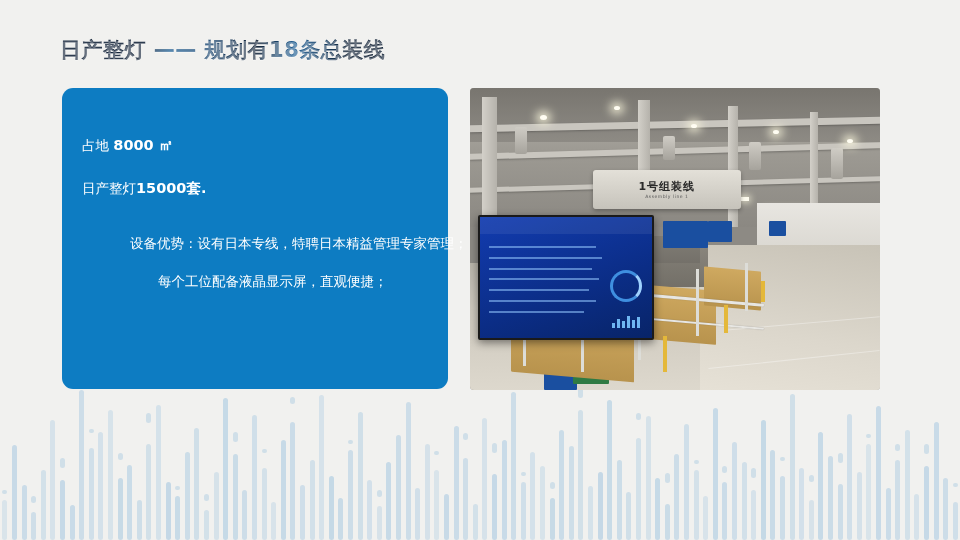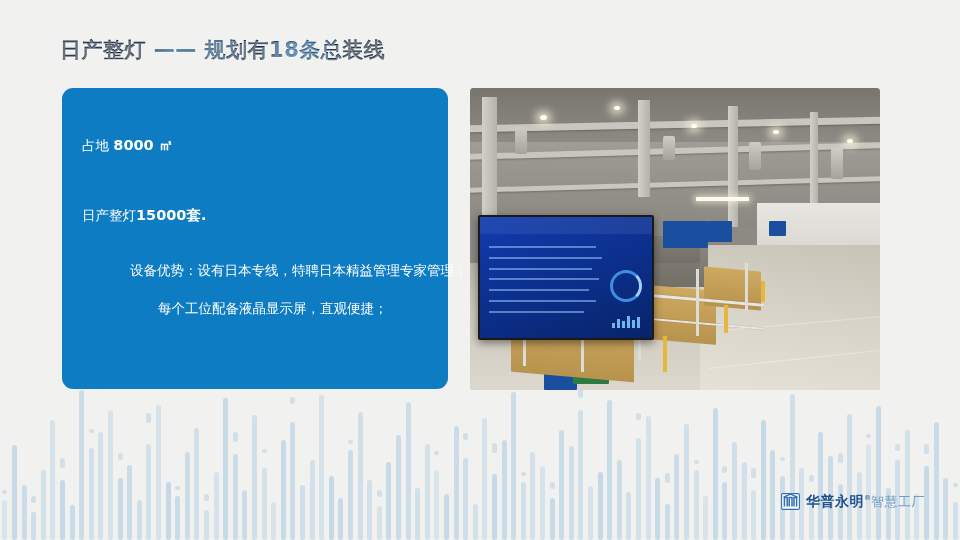--- a/index.html
+++ b/index.html
@@ -78,21 +78,21 @@
     padding: 48px 18px 20px 20px;
     color: #ffffff;
   }
   #info-panel .line {
     font-size: 13.5px;
     line-height: 1.35;
     color: #ffffff;
     white-space: nowrap;
     font-weight: normal;
   }
-  #info-panel .l1 { margin-bottom: 50px; }
+  #info-panel .l1 { margin-bottom: 23px; }
   #info-panel .l2 { margin-bottom: 36px; }
   #info-panel .l3 { margin-bottom: 20px; margin-left: 48px; }
   #info-panel .l4 { margin-bottom: 20px; padding-left: 76px; }
   #info-panel .l5 { padding-left: 76px; }
   #info-panel .b {
     font-weight: bold;
     font-size: 14.5px;
   }
 
   
@@ -464,20 +464,24 @@
       <div class="lamp" style="left:17%;top:9%;width:7px;height:5px;"></div>
       <div class="lamp" style="left:35%;top:6%;width:6px;height:4px;"></div>
       <div class="lamp" style="left:54%;top:12%;width:6px;height:4px;"></div>
       <div class="lamp" style="left:74%;top:14%;width:6px;height:4px;"></div>
       <div class="lamp" style="left:92%;top:17%;width:6px;height:4px;"></div>
       <div class="striplight" style="left:55%;top:36%;width:13%;height:1.4%;"></div>
       <div class="striplight" style="left:72%;top:40%;width:10%;height:1.2%;"></div>
 
       <div class="wallfar"></div>
 
+      <div class="sign">
+        <div class="sign-main">1号组装线</div>
+        <div class="sign-sub">Assembly line 1</div>
+      </div>
 
       <div class="floor"></div>
       <div class="aisle"></div>
       <div class="floor-line" style="left:58%;bottom:10%;width:42%;transform:rotate(-6deg);"></div>
       <div class="floor-line" style="left:62%;bottom:22%;width:38%;transform:rotate(-5deg);"></div>
 
       <div class="shelfdark" style="left:18%;top:52%;width:26%;height:20%;"></div>
       <div class="shelfdark" style="left:44%;top:49%;width:14%;height:17%;opacity:.8;"></div>
 
       <div class="bluebin" style="left:47%;top:44%;width:11%;height:9%;"></div>
@@ -526,29 +530,14 @@
           <i style="left:10px;height:7px;"></i>
           <i style="left:15px;height:12px;"></i>
           <i style="left:20px;height:8px;"></i>
           <i style="left:25px;height:11px;"></i>
         </div>
       </div>
 
     </div>
   </div>
 
-  <div id="logo">
-    <div id="logo-mark">
-      <svg width="19" height="17" viewBox="0 0 19 17" aria-hidden="true">
-        <rect x="0" y="0" width="19" height="17" rx="1.5" fill="#ffffff"></rect>
-        <rect x="0.6" y="0.6" width="17.8" height="15.8" rx="1.2" fill="none" stroke="#2f6fb0" stroke-width="1.1"></rect>
-        <path d="M3.4 13.6 L3.4 4.4 L6.2 4.4 L6.2 13.6" fill="none" stroke="#2f6fb0" stroke-width="1.5"></path>
-        <path d="M8.2 13.6 L8.2 4.4 L11 4.4 L11 13.6" fill="none" stroke="#2f6fb0" stroke-width="1.5"></path>
-        <path d="M13 13.6 L13 4.4 L15.6 4.4 L15.6 13.6" fill="none" stroke="#2f6fb0" stroke-width="1.5"></path>
-        <path d="M2.6 4.2 L9.5 1.2 L16.4 4.2" fill="none" stroke="#2f6fb0" stroke-width="1.3"></path>
-      </svg>
-    </div>
-    <div>
-      <span id="logo-cn-main">华普永明</span><span id="logo-sup">®</span><span id="logo-cn-sub">智慧工厂</span>
-    </div>
-  </div>
 
 </div>
 
 </body></html>

